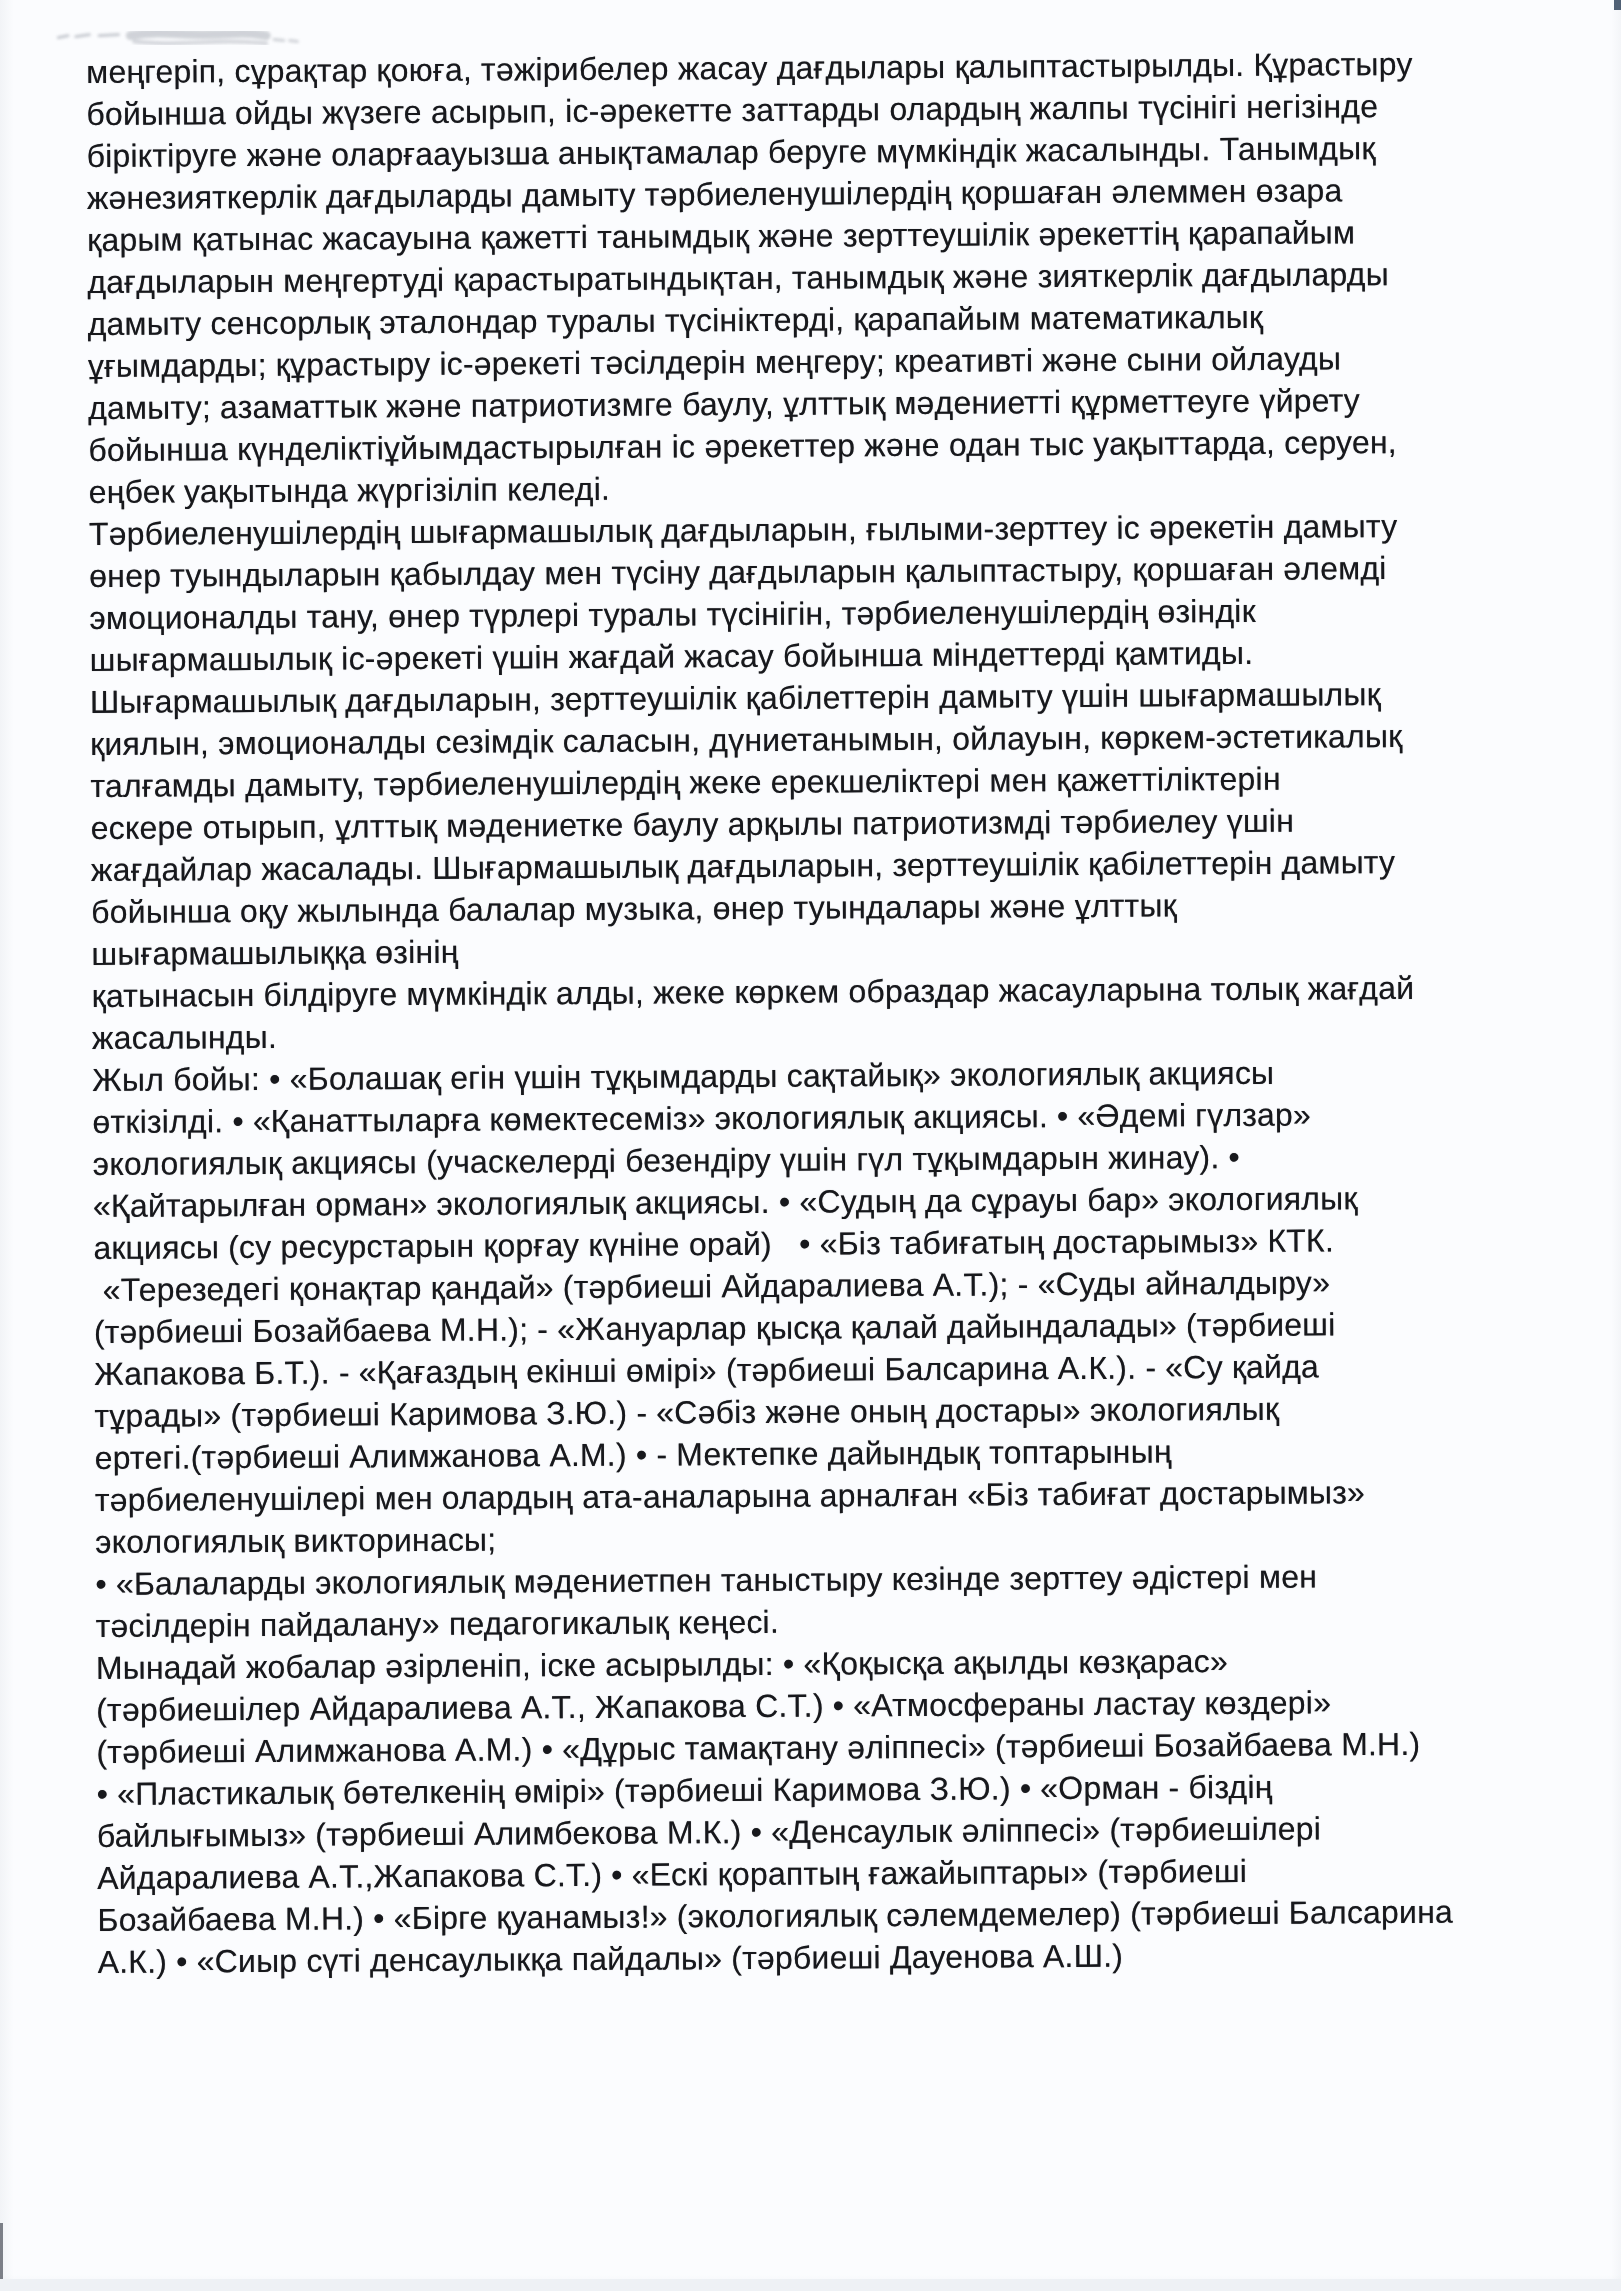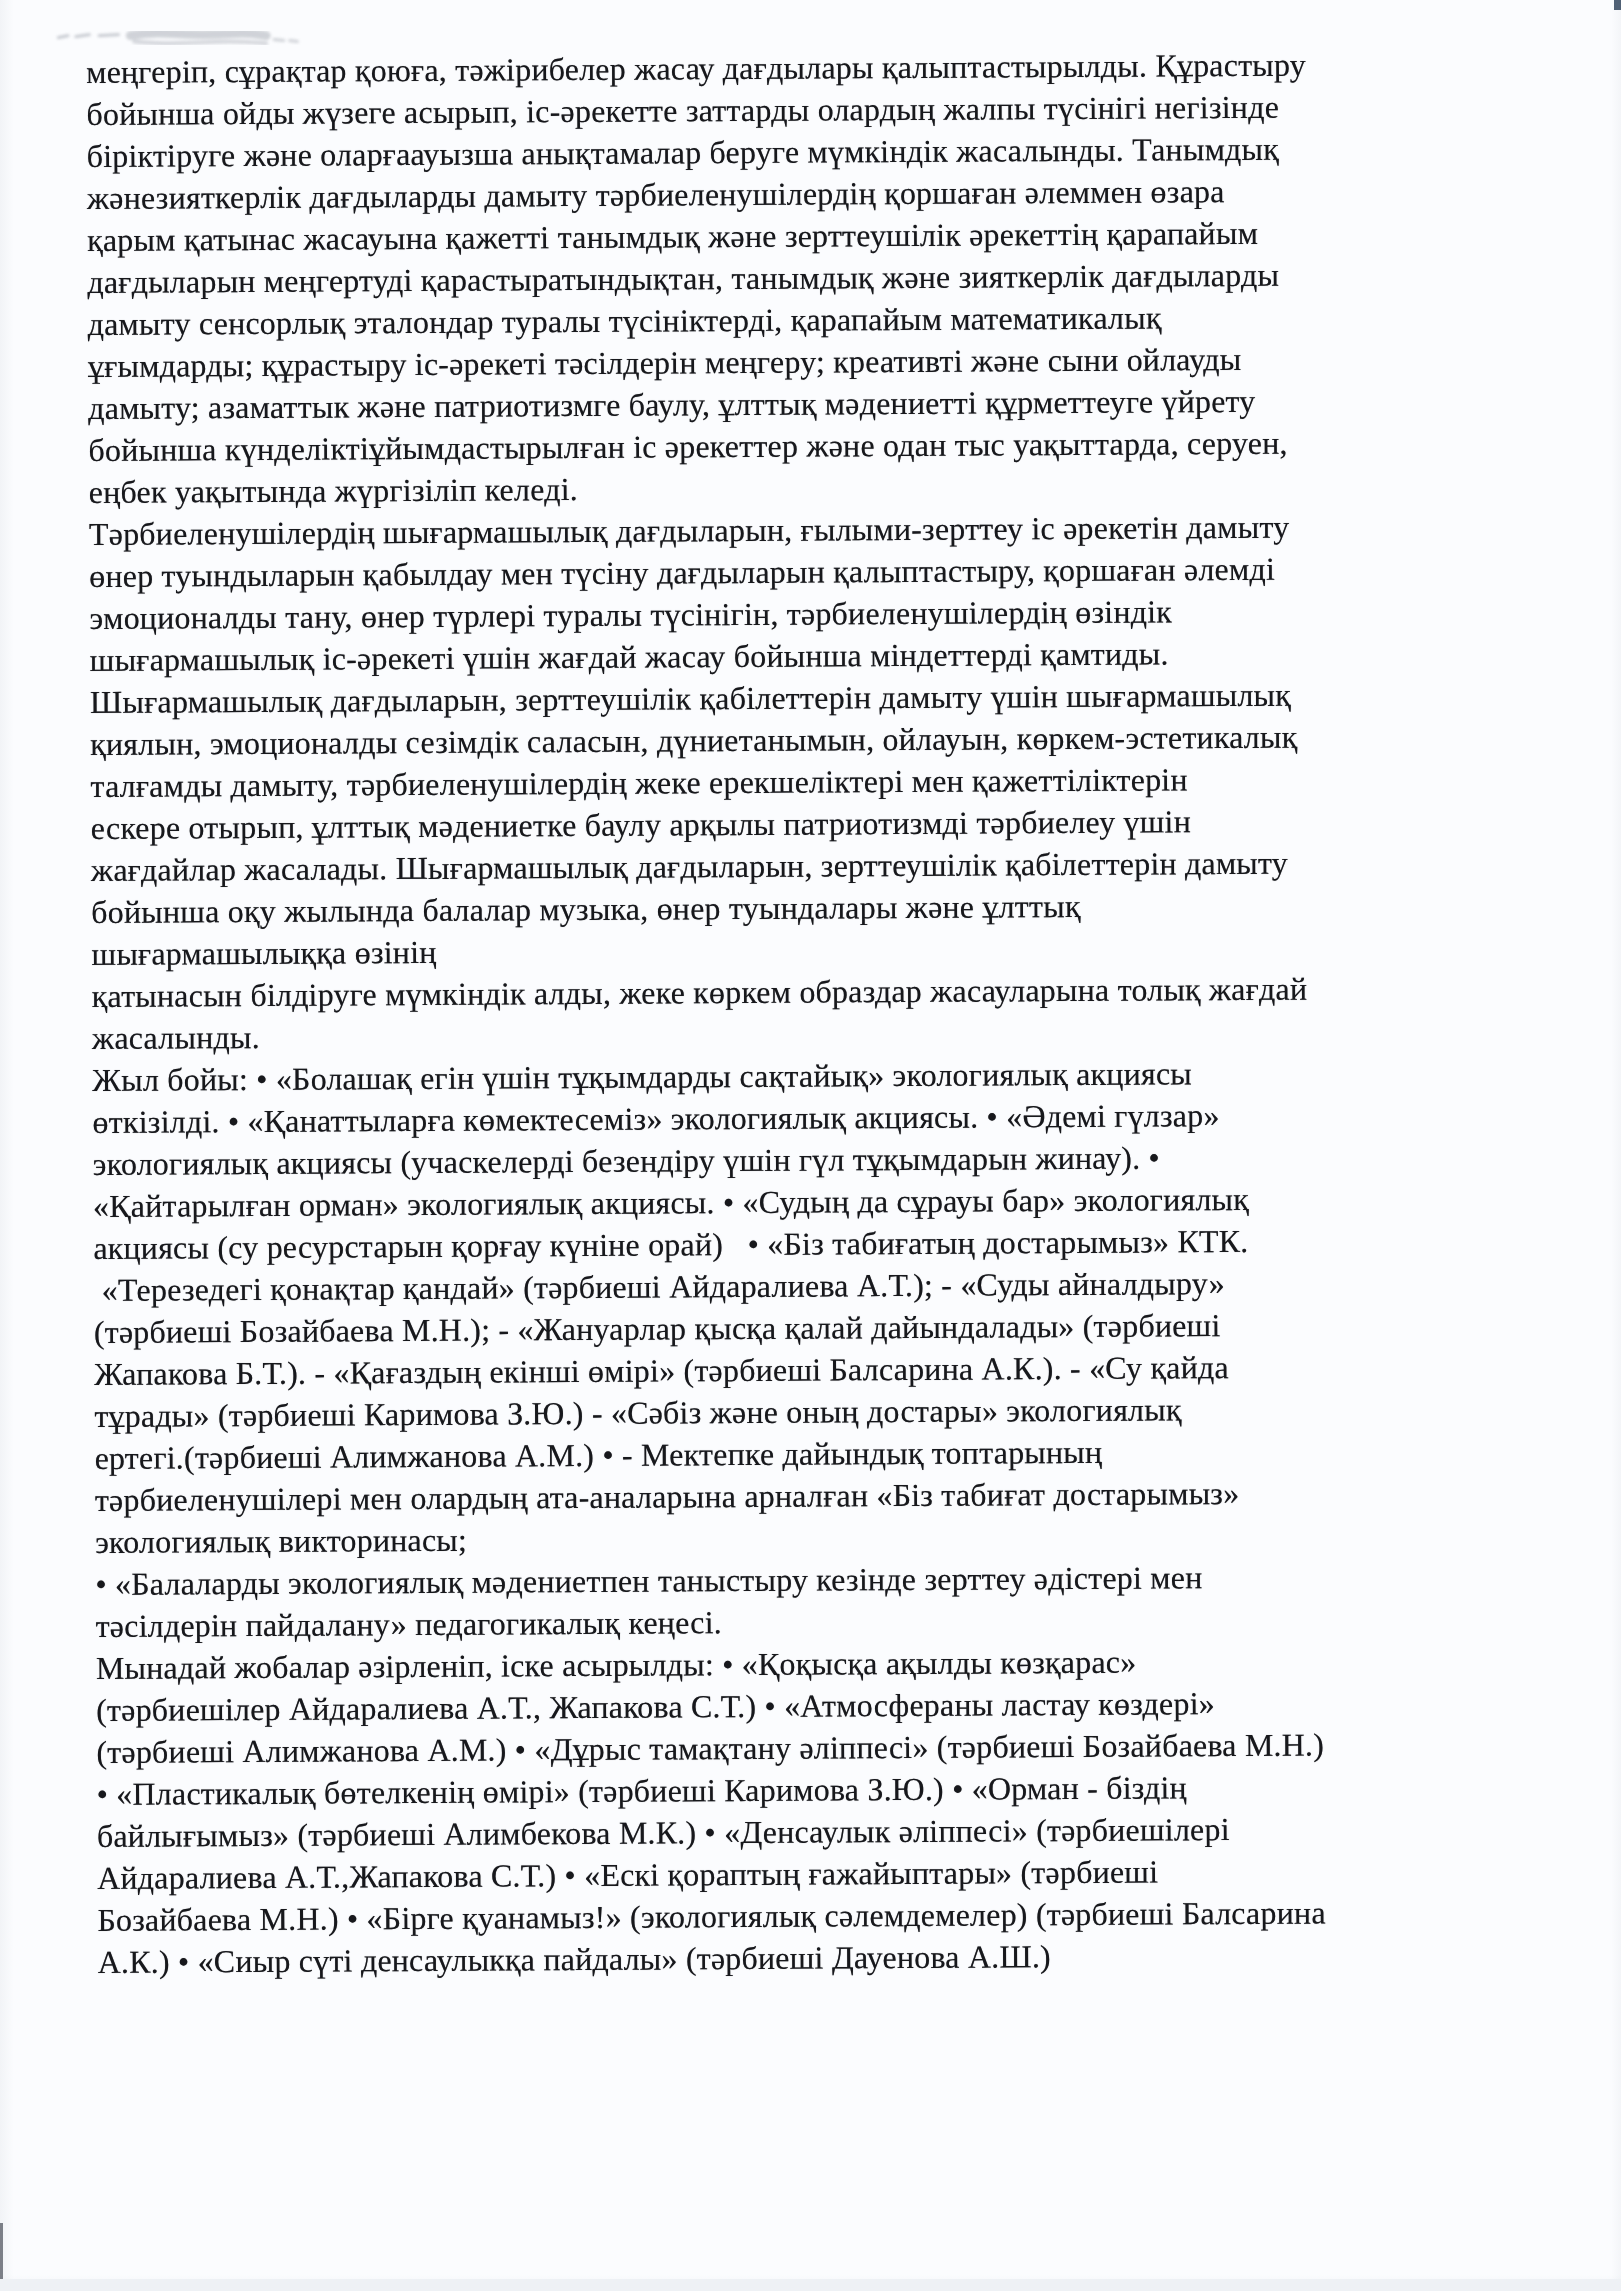--- a/index.html
+++ b/index.html
@@ -6,21 +6,21 @@
     margin: 0;
     padding: 0;
     background: #eceef1;
   }
   .page {
     position: relative;
     width: 1621px;
     height: 2292px;
     background: #fbfcfe;
     overflow: hidden;
-    font-family: Liberation Serif, serif;
+    font-family: Liberation Sans, sans-serif;
   }
   
   .page::before {
     content: "";
     position: absolute;
     inset: 0;
     background:
       linear-gradient(90deg, rgba(160,168,180,0.10) 0, rgba(160,168,180,0) 13.7px),
       linear-gradient(270deg, rgba(160,168,180,0.08) 0, rgba(160,168,180,0) 9.8px),
       linear-gradient(0deg, rgba(160,168,180,0.10) 0, rgba(160,168,180,0) 17.6px);

